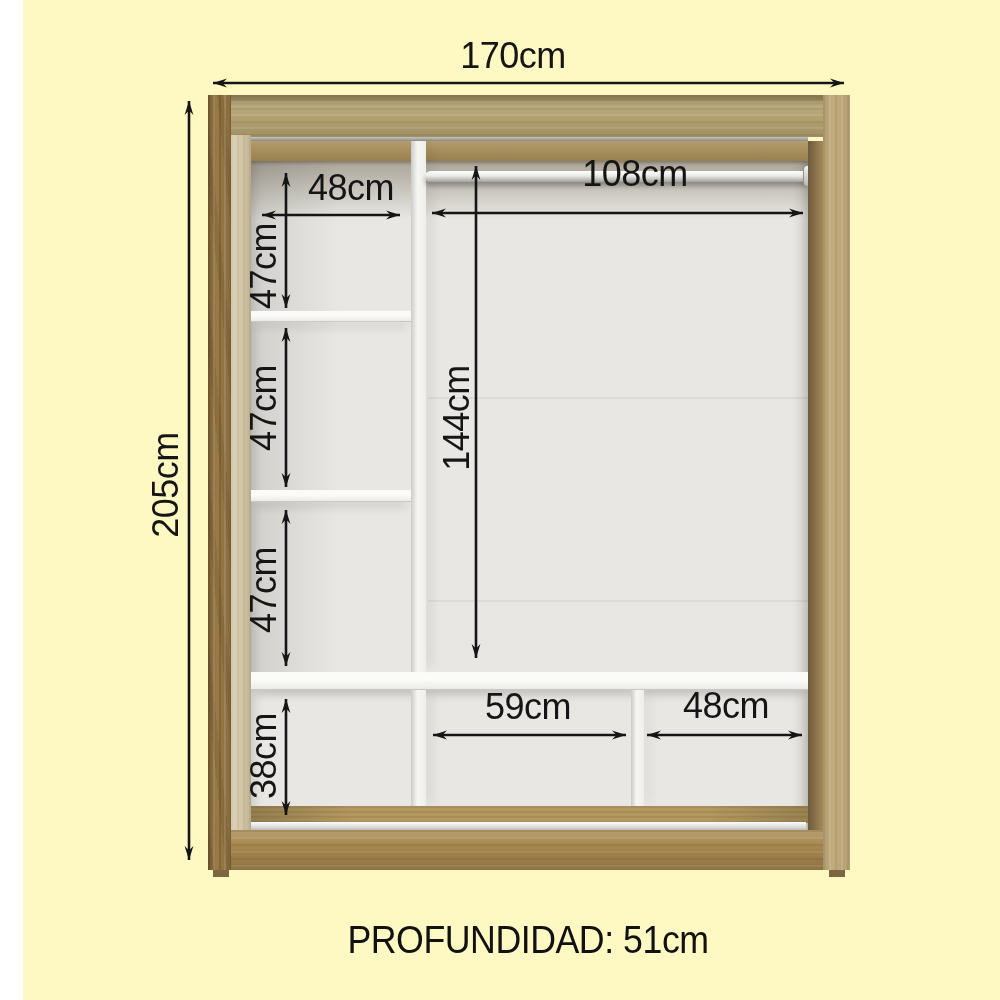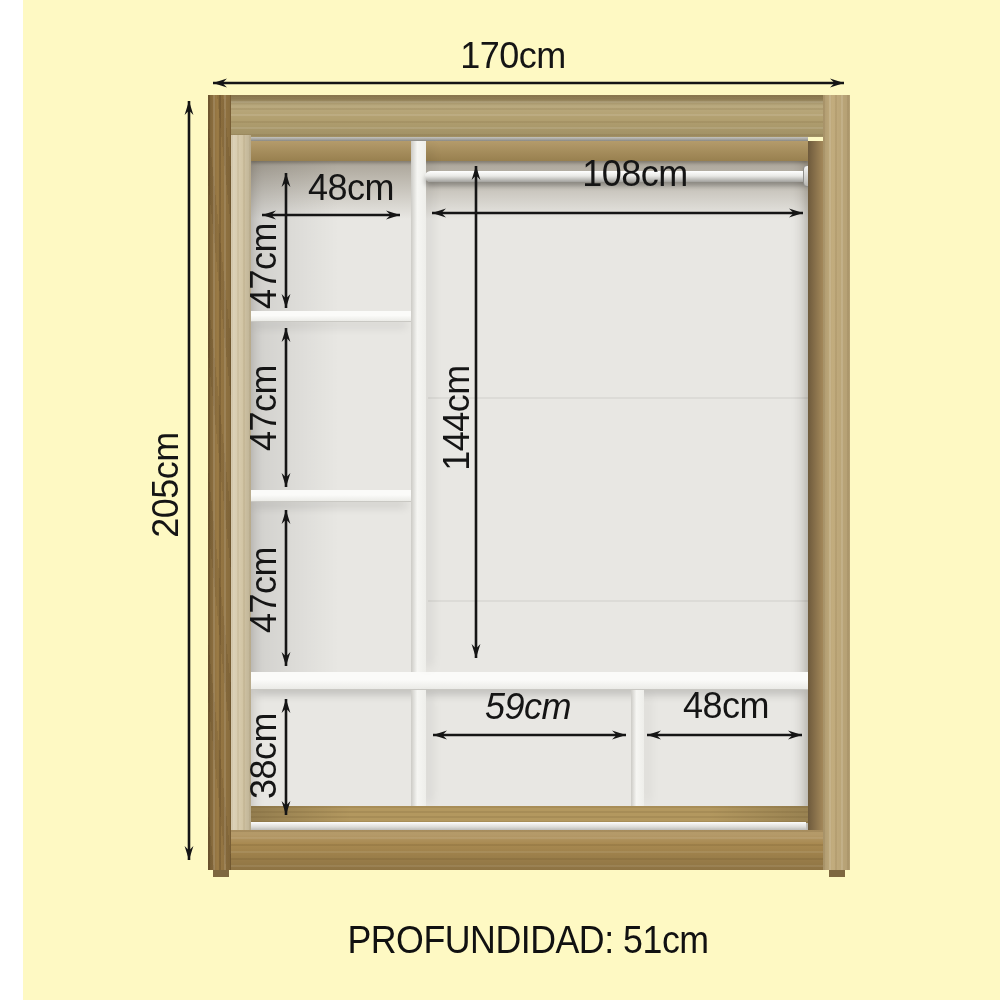--- a/index.html
+++ b/index.html
@@ -174,18 +174,18 @@
 
   <div class="dim-label" style="left:490px;top:56px;">170cm</div>
   <div class="dim-label rot" style="left:143px;top:485px;">205cm</div>
   <div class="dim-label" style="left:328px;top:188px;">48cm</div>
   <div class="dim-label" style="left:612px;top:174px;">108cm</div>
   <div class="dim-label rot" style="left:241px;top:266px;">47cm</div>
   <div class="dim-label rot" style="left:241px;top:408px;">47cm</div>
   <div class="dim-label rot" style="left:241px;top:590px;">47cm</div>
   <div class="dim-label rot" style="left:434px;top:418px;">144cm</div>
   <div class="dim-label rot" style="left:241px;top:756px;">38cm</div>
-  <div class="dim-label" style="left:505px;top:707px;font-style:italic;">59cm</div>
+  <div class="dim-label" style="left:505px;top:707px;">59cm</div>
   <div class="dim-label" style="left:703px;top:706px;">48cm</div>
 
   <div class="depth-label" style="left:505px;top:940px;">PROFUNDIDAD: 51cm</div>
 
 </div>
 
 </body></html>

